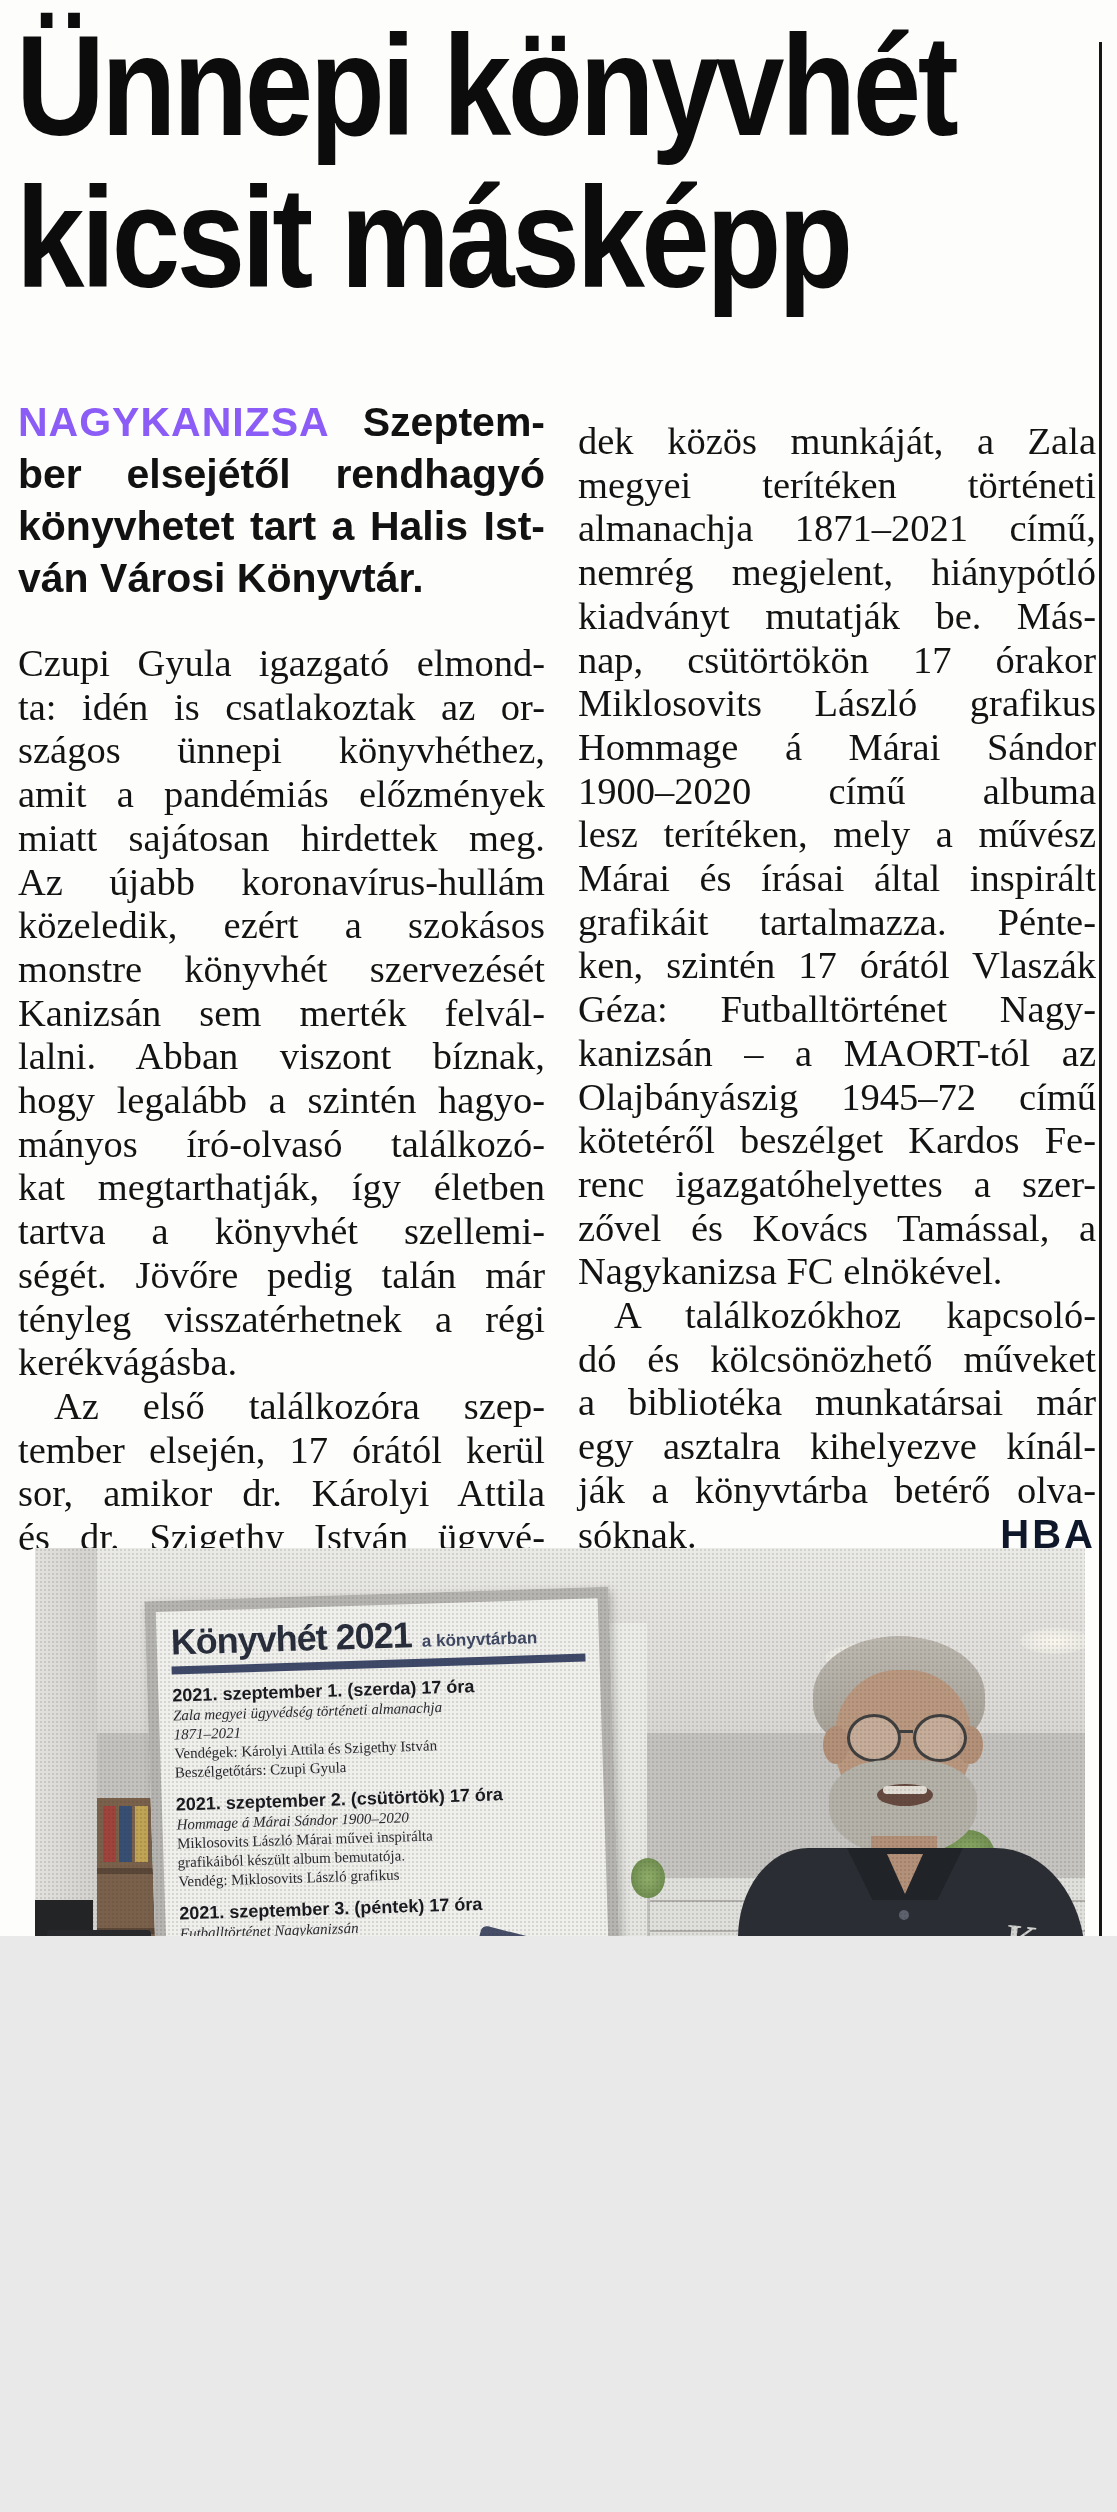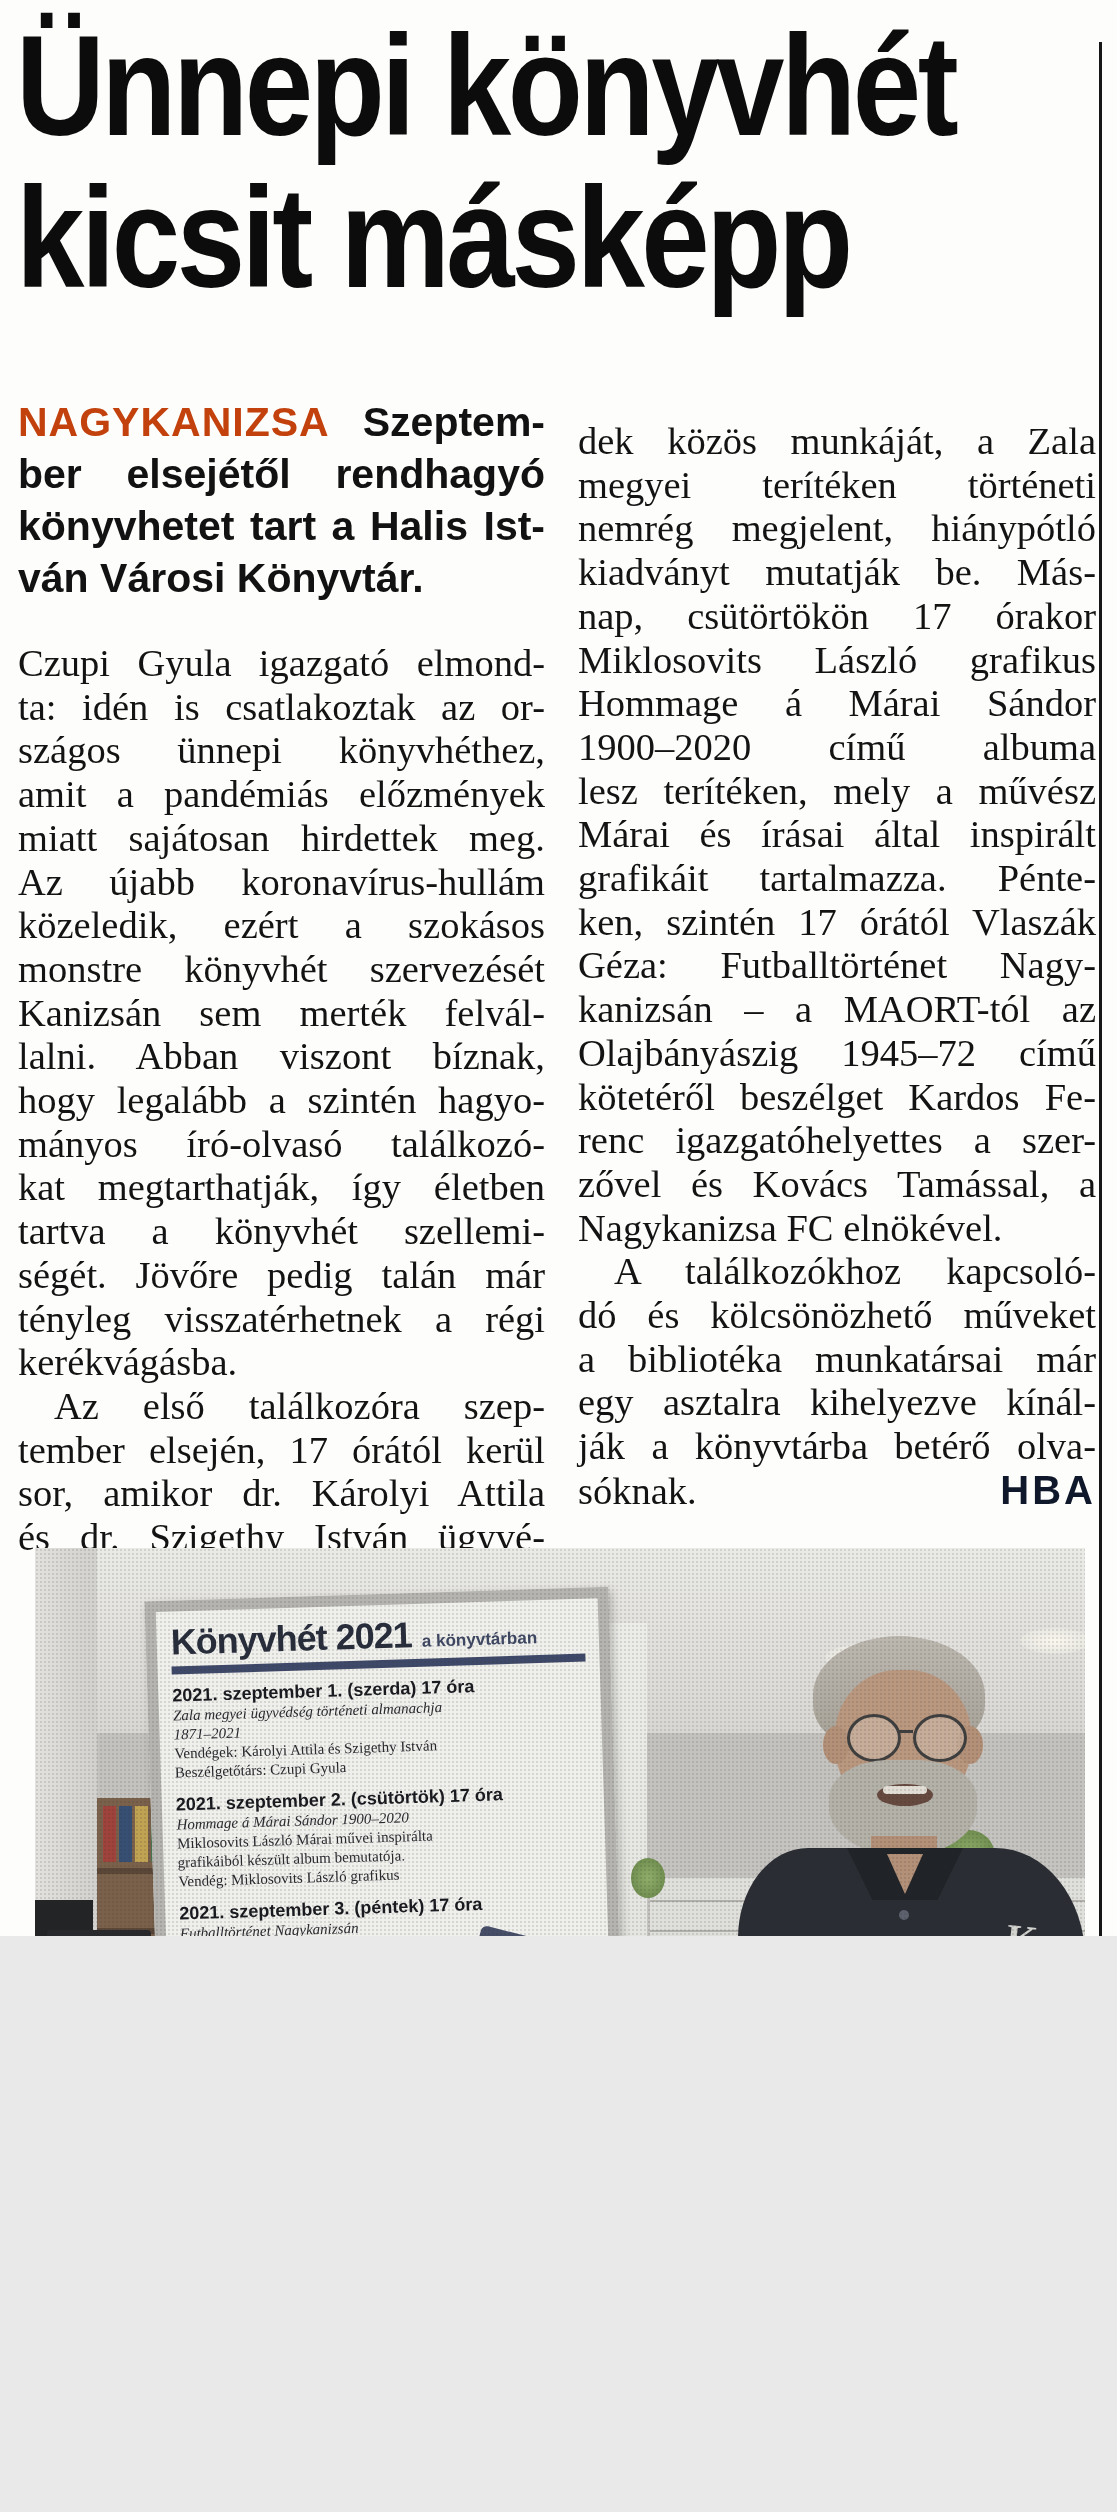--- a/index.html
+++ b/index.html
@@ -10,21 +10,21 @@
   .headline .hl{display:inline-block;font-family:"Liberation Sans",sans-serif;font-weight:900;
         font-size:143px;line-height:152px;letter-spacing:-4px;color:#0c0c0c;
         transform:scaleX(.86);transform-origin:left top;white-space:nowrap;}
   
   .vrule{position:absolute;left:1099px;top:42px;width:3px;height:2462px;background:#161616;}
   
   .lead{position:absolute;left:18px;top:396px;width:527px;font-family:"Liberation Sans",sans-serif;
         font-weight:700;font-size:41px;line-height:52px;color:#121212;}
   .lead .lead-line{text-align:justify;text-align-last:justify;}
   .lead .lead-line.last{text-align-last:left;}
-  .lead .tag{color:#c2410c;letter-spacing:1px;}
+  .lead .tag{color:#8b5cf6;letter-spacing:1px;}
   
   .col{position:absolute;font-size:38.5px;line-height:43.7px;}
   .col-left{left:18px;top:642px;width:527px;}
   .col-right{left:578px;top:420px;width:518px;}
   .bodyline{text-align:justify;text-align-last:justify;white-space:normal;}
   .bodyline.endline{text-align-last:left;}
   .bodyline.indent{text-indent:36px;}
   .byrow{display:flex;justify-content:space-between;align-items:baseline;}
   .hba{font-family:"Liberation Sans",sans-serif;font-weight:900;font-size:40px;
        color:#0f172a;letter-spacing:3px;}
@@ -171,20 +171,21 @@
       <div class="bodyline">tényleg visszatérhetnek a régi</div>
       <div class="bodyline endline">kerékvágásba.</div>
       <div class="bodyline indent">Az első találkozóra szep-</div>
       <div class="bodyline">tember elsején, 17 órától kerül</div>
       <div class="bodyline">sor, amikor dr. Károlyi Attila</div>
       <div class="bodyline">és dr. Szigethy István ügyvé-</div>
     </div>
   <div class="col col-right" id="col-right">
       <div class="bodyline">dek közös munkáját, a Zala</div>
       <div class="bodyline">megyei terítéken történeti</div>
+      <div class="bodyline">almanachja 1871–2021 című,</div>
       <div class="bodyline">nemrég megjelent, hiánypótló</div>
       <div class="bodyline">kiadványt mutatják be. Más-</div>
       <div class="bodyline">nap, csütörtökön 17 órakor</div>
       <div class="bodyline">Miklosovits László grafikus</div>
       <div class="bodyline">Hommage á Márai Sándor</div>
       <div class="bodyline">1900–2020 című albuma</div>
       <div class="bodyline">lesz terítéken, mely a művész</div>
       <div class="bodyline">Márai és írásai által inspirált</div>
       <div class="bodyline">grafikáit tartalmazza. Pénte-</div>
       <div class="bodyline">ken, szintén 17 órától Vlaszák</div>

